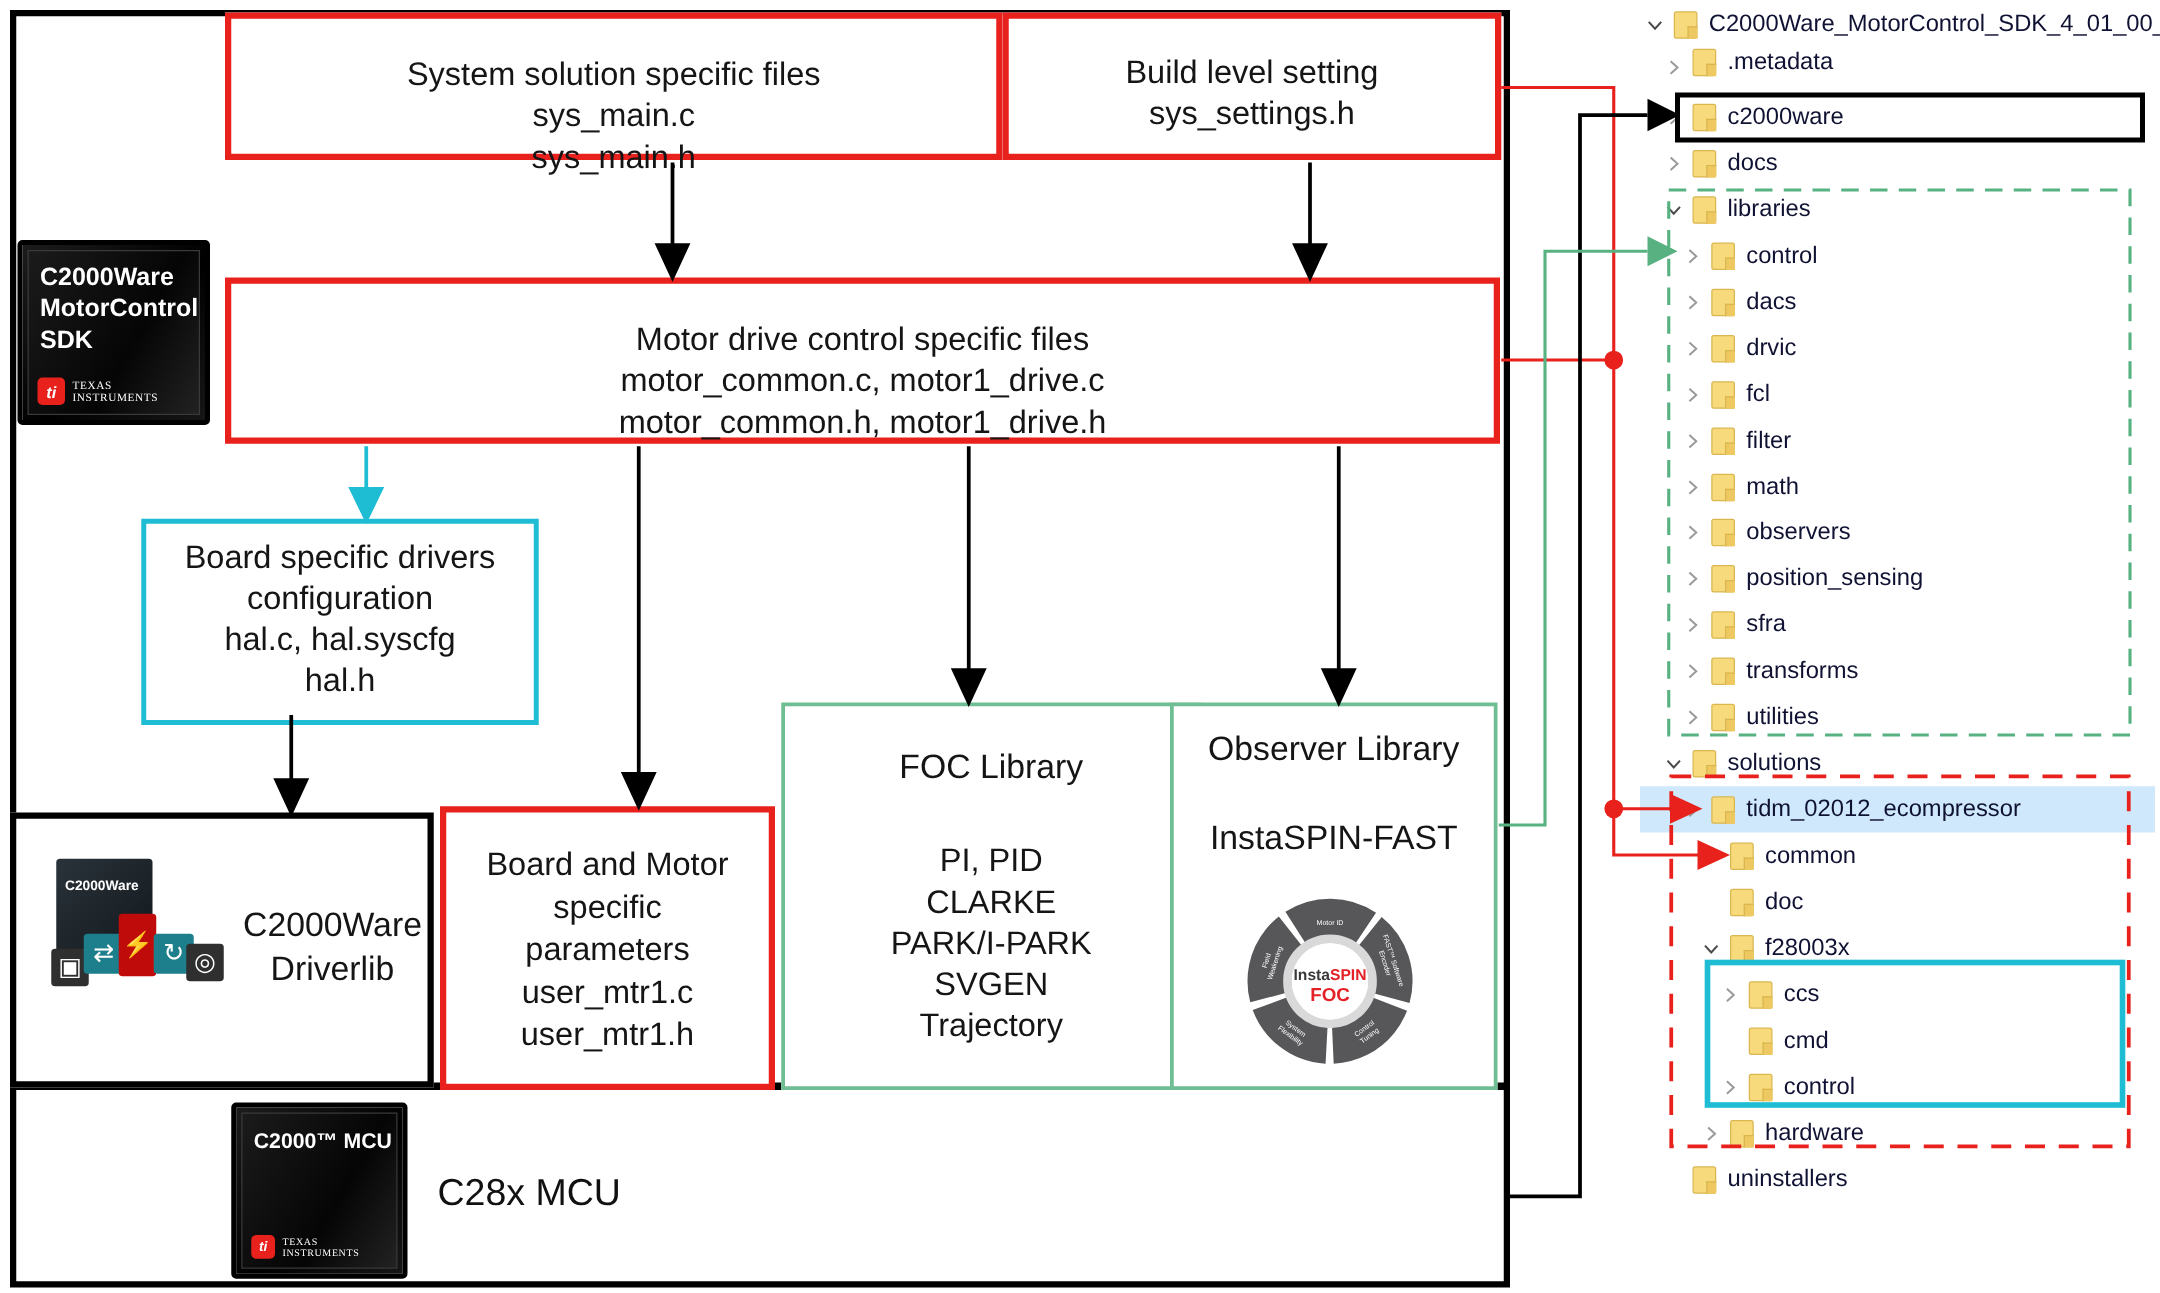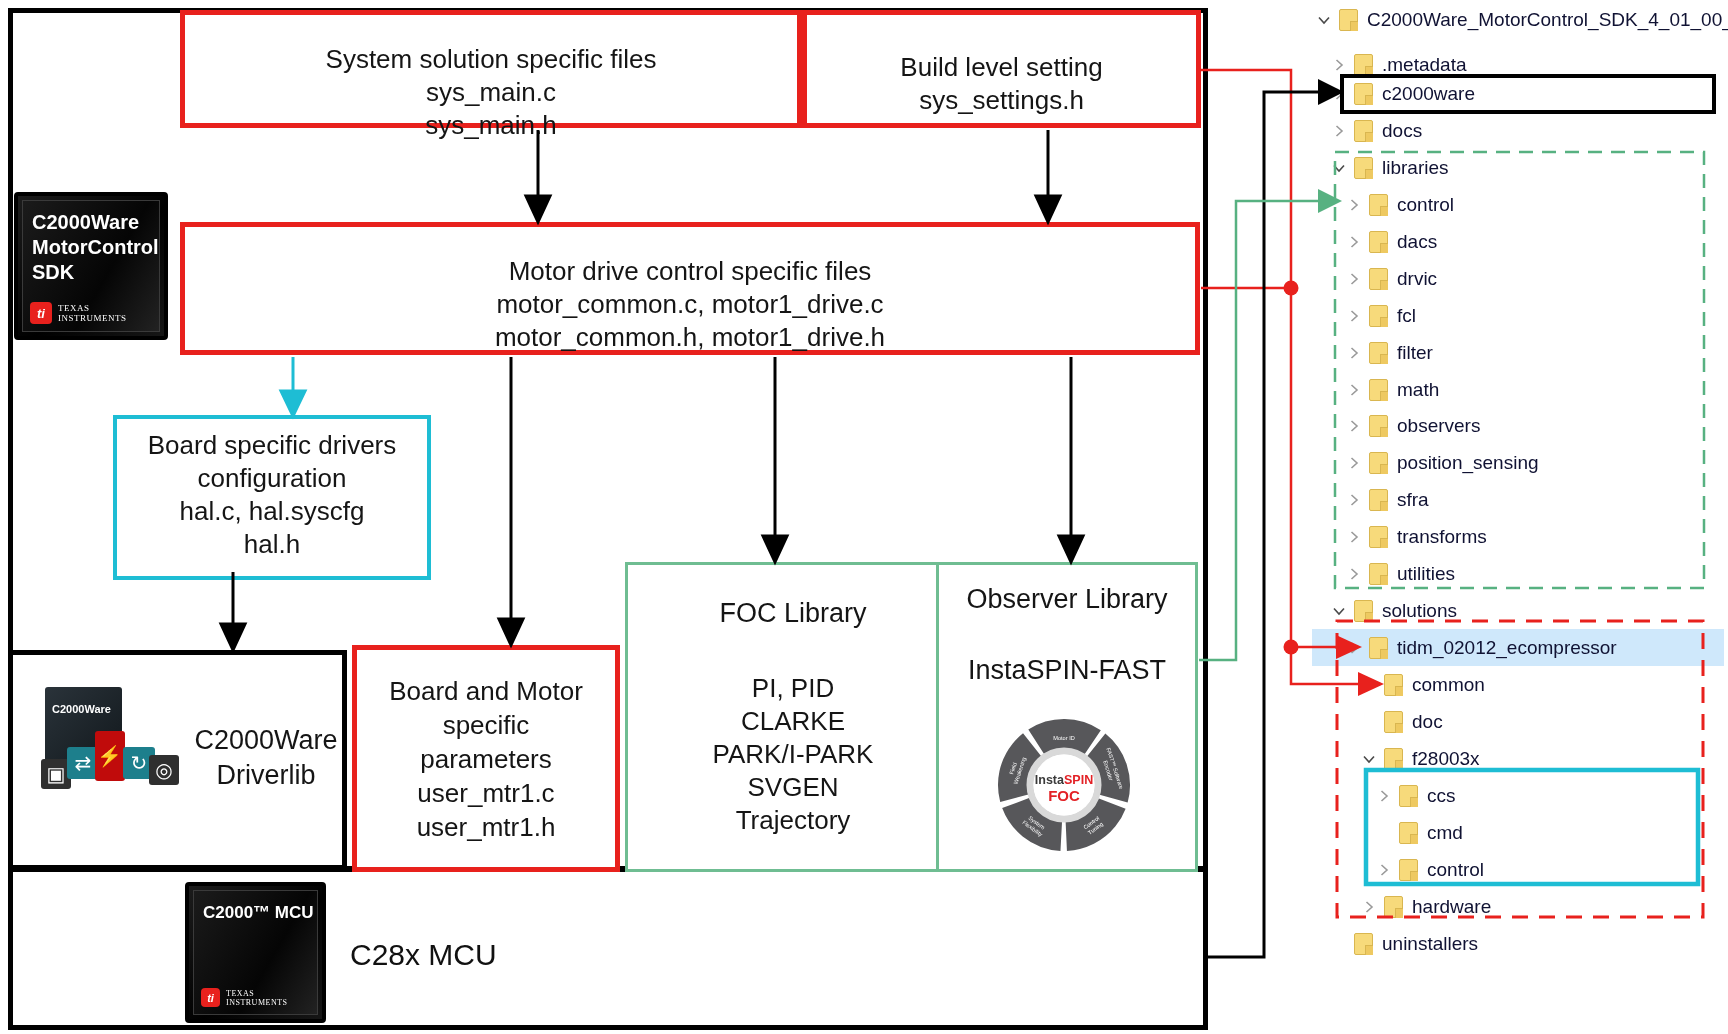--- a/index.html
+++ b/index.html
@@ -25,21 +25,21 @@
   .ti-mark{width:22px;height:22px;background:#e8211d;border-radius:4px;color:#fff;
            font-weight:bold;font-style:italic;font-size:13px;display:flex;align-items:center;justify-content:center;}
   .brand-txt{font-family:"Liberation Serif",serif;font-size:9px;line-height:10px;letter-spacing:.5px;}
   
   .dl-cluster{position:absolute;left:36px;top:682px;width:130px;height:150px;}
   .dl-tile{position:absolute;border-radius:3px;color:#fff;display:flex;align-items:center;justify-content:center;}
   .dl-main{left:4px;top:0;width:70px;height:84px;background:linear-gradient(135deg,#2a333a,#10161a);
            font-size:11px;font-weight:bold;align-items:flex-start;justify-content:flex-start;padding:6px 0 0 7px;}
   .dl-sq{font-size:20px;}
   
-  .pad-t12{padding-top:28px;} .pad-t26{padding-top:36px;} .pad-t10{padding-top:10px;} .pad-t24{padding-top:24px;}
+  .pad-t12{padding-top:28px;} .pad-t26{padding-top:26px;} .pad-t10{padding-top:10px;} .pad-t24{padding-top:24px;}
   
   .tree-row{position:absolute;height:37px;display:flex;align-items:center;white-space:nowrap;
             font-size:19px;color:#101233;cursor:default;}
   .chev{width:16px;display:flex;justify-content:center;}
   .folder-icon{width:17px;height:20px;background:#f7da7b;border:1px solid #d9b650;border-radius:2px;
                position:relative;margin:0 9px 0 7px;flex:0 0 auto;}
   .folder-icon::after{content:"";position:absolute;right:-1px;bottom:-1px;width:7px;height:9px;
                background:#eec961;border-left:1px solid #d9b650;border-top:1px solid #d9b650;}
   .sel-highlight{left:1312px;top:629px;width:412px;height:37px;background:#cfe8fb;}
   .overlay{position:absolute;left:0;top:0;width:1728px;height:1034px;pointer-events:none;z-index:60;}
@@ -55,21 +55,21 @@
   <div id="tree-root" class="abs z10" style="left:0;top:0;width:1728px;height:1034px;">
       <div class="tree-row" style="left: 1316px; top: 1px;">
         <span class="chev">
           <svg width="14" height="12" viewBox="0 0 14 10">
             <path d="M2 2.5 L7 8 L12 2.5" fill="none" stroke="#4a4a4a" stroke-width="1.6"></path>
           </svg>
         </span>
         <span class="folder-icon"></span>
         <span>C2000Ware_MotorControl_SDK_4_01_00_00</span>
       </div>
-      <div class="tree-row" style="left: 1331px; top: 46px;">
+      <div class="tree-row" style="left: 1331px; top: 24px; align-items: flex-end;">
         <span class="chev">
           <svg width="12" height="14" viewBox="0 0 10 14">
             <path d="M2.5 2 L8 7 L2.5 12" fill="none" stroke="#9a9a9a" stroke-width="1.6"></path>
           </svg>
         </span>
         <span class="folder-icon"></span>
         <span>.metadata</span>
       </div>
       <div class="tree-row" style="left: 1331px; top: 75px;">
         <span class="chev">

